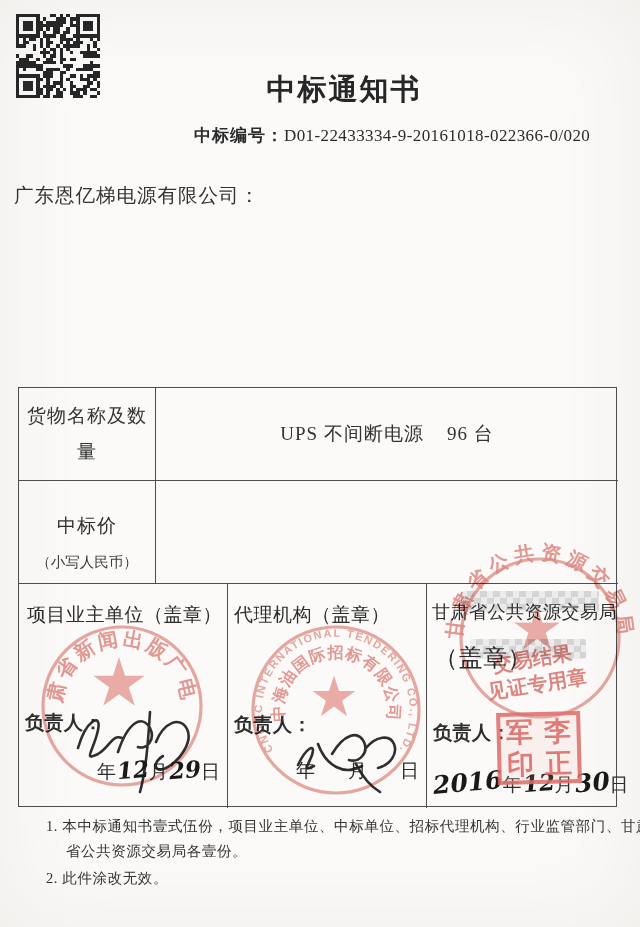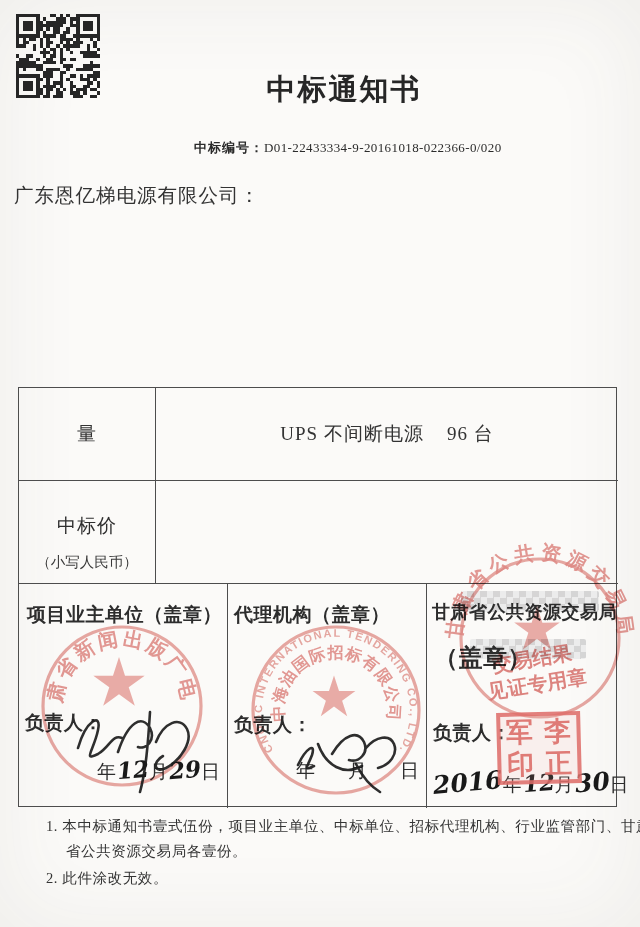--- a/index.html
+++ b/index.html
@@ -7,21 +7,21 @@
     position:relative;width:640px;height:927px;overflow:hidden;
     background:#fbfaf8;
     box-shadow:inset 0 0 90px rgba(70,65,55,.07);
     font-family:"Liberation Serif","DejaVu Serif",serif;
     color:#2e2e2e;
   }
   .abs{position:absolute;}
   
   #qr{left:16px;top:13px;width:84px;height:86px;}
   #title{left:0;top:70px;width:688px;text-align:center;font-size:29px;font-weight:700;letter-spacing:2px;color:#262626;}
-  #bidline{left:194px;top:139px;font-size:13px;white-space:pre;color:#2b2b2b;}
+  #bidline{left:194px;top:124px;font-size:17px;white-space:pre;color:#2b2b2b;}
   #bidline .lbl{font-weight:600;letter-spacing:1px;}
   #bidline .num{font-family:"Liberation Serif",serif;letter-spacing:.4px;}
   #addressee{left:14px;top:182px;font-size:19.5px;letter-spacing:1px;color:#333;}
   #body{left:15px;top:220px;width:604px;}
   .bline{height:40px;line-height:40px;font-size:18.5px;letter-spacing:.4px;color:#373737;
          text-align:justify;text-align-last:justify;}
   .bline.first{padding-left:42px;}
   .bline.last{text-align:left;text-align-last:left;}
   
   #tbl{left:18px;top:387px;width:599px;height:420px;border:1.5px solid #4d4d4d;box-sizing:border-box;}
@@ -37,21 +37,21 @@
   #r2c1 .sub{margin-top:14px;font-size:14.5px;text-align:center;color:#3a3a3a;}
   #r2c2{left:137px;top:93px;width:462px;height:103px;}
   .mosaic{position:absolute;background:
       repeating-conic-gradient(#d2d2d2 0% 25%, #ebebeb 0% 50%) 0 0 / 13px 13px;
       opacity:.9;border-radius:2px;filter:blur(.3px);}
   #mos1{left:305px;top:110px;width:138px;height:21px;}
   #mos2{left:314px;top:158px;width:116px;height:20px;}
   #r3c1{left:0;top:196px;width:209px;height:224px;}
   #r3c2{left:209px;top:196px;width:199px;height:224px;}
   #r3c3{left:408px;top:196px;width:191px;height:224px;}
-  .signhead{position:absolute;font-size:19px;font-weight:700;letter-spacing:.5px;color:#2d2d2d;white-space:nowrap;}
+  .signhead{position:absolute;font-size:19px;font-weight:400;letter-spacing:.5px;color:#2d2d2d;white-space:nowrap;}
   .resp{position:absolute;font-size:19px;font-weight:700;letter-spacing:.5px;color:#2d2d2d;}
   .dateline{position:absolute;font-size:19px;color:#2d2d2d;white-space:nowrap;}
   .hand{font-family:"DejaVu Serif",serif;font-style:italic;font-weight:600;font-size:23px;color:#191919;display:inline-block;transform:rotate(-5deg);}
   .unit{letter-spacing:1px;}
   
   #stampsvg,#inksvg{left:0;top:0;pointer-events:none;}
   #stampsvg{mix-blend-mode:multiply;}
   .ring{fill:none;stroke:#e59a95;stroke-width:3.2;opacity:.85;}
   .arct{fill:#e28c88;opacity:.88;font-family:"Liberation Serif",serif;font-weight:700;}
   .arcen{fill:#e49a95;opacity:.85;font-family:"Liberation Sans",sans-serif;font-weight:700;}
@@ -322,20 +322,21 @@
       </g>
   </svg>
 
   <div id="title" class="abs">中标通知书</div>
   <div id="bidline" class="abs"><span class="lbl">中标编号：</span><span class="num">D01-22433334-9-20161018-022366-0/020</span></div>
   <div id="addressee" class="abs">广东恩亿梯电源有限公司：</div>
 
 
   <div id="tbl" class="abs">
     <div id="r1c1" class="cell br bb c-label">
+      <div>货物名称及数</div>
       <div>量</div>
     </div>
     <div id="r1c2" class="cell bb">
       <span id="goodsval">UPS 不间断电源    96 台</span>
     </div>
     <div id="r2c1" class="cell br bb">
       <div class="main">中标价</div>
       <div class="sub">（小写人民币）</div>
     </div>
     <div id="r2c2" class="cell bb">

